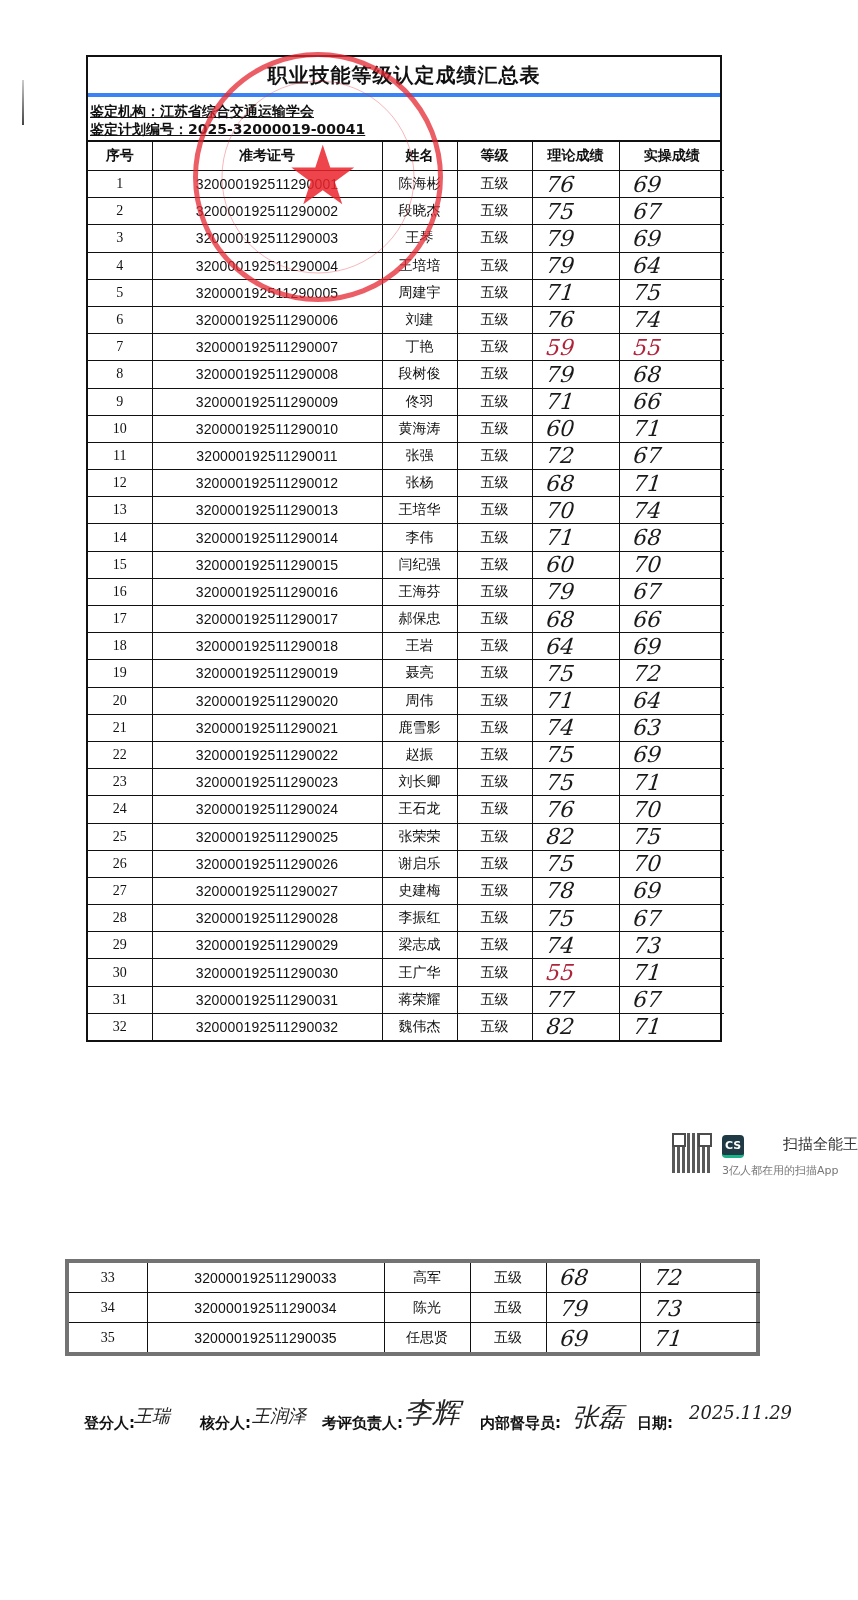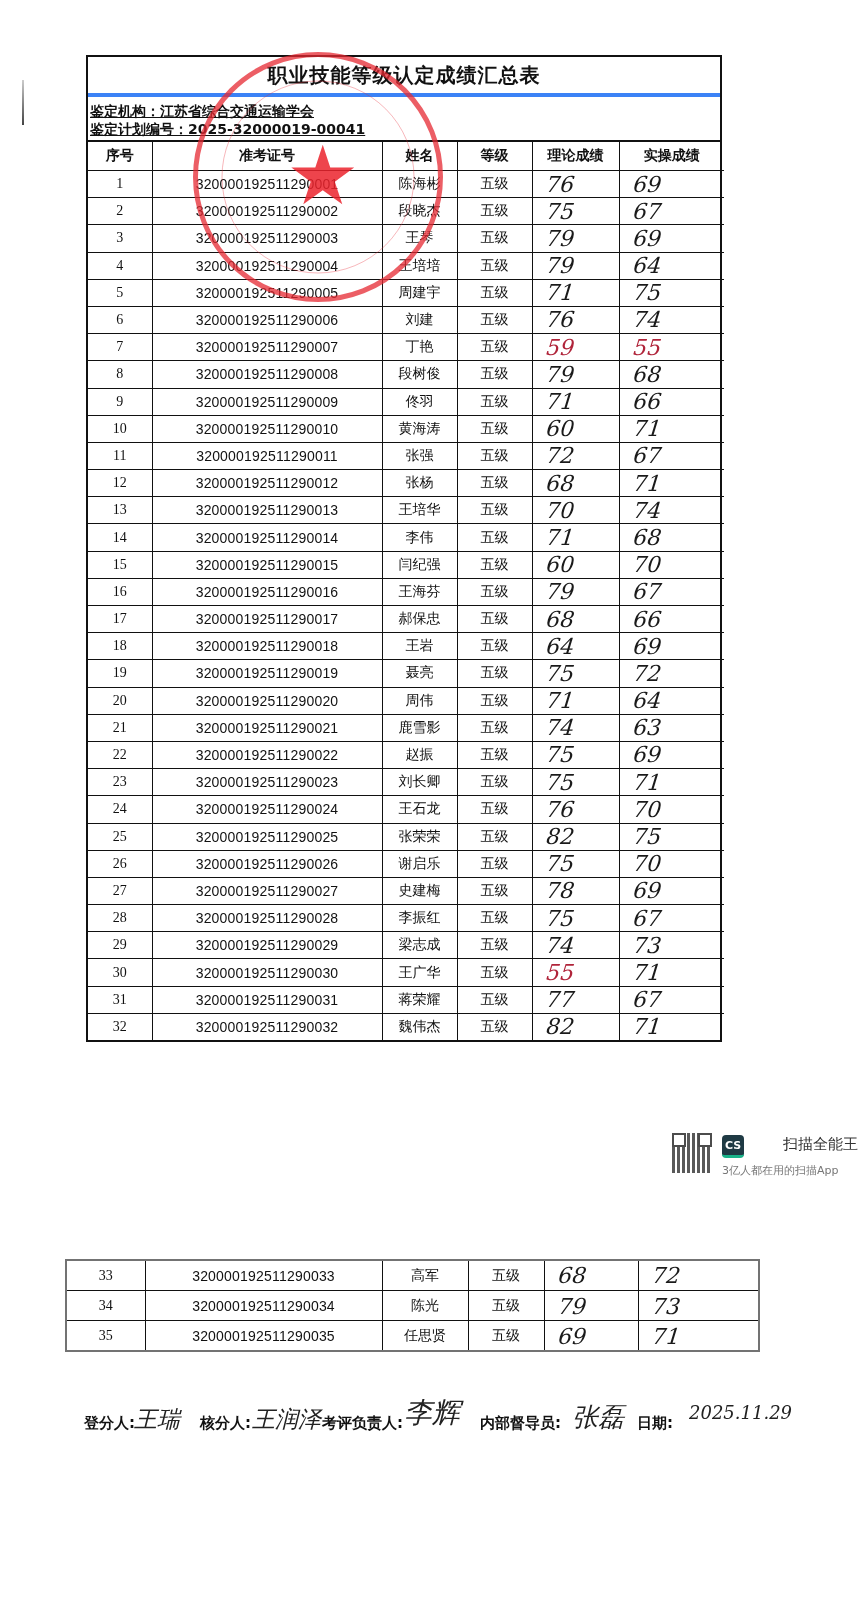--- a/index.html
+++ b/index.html
@@ -83,33 +83,33 @@
     position:absolute; left:50px; top:2px; width:22px; height:20px;
     background:#1f3a44; color:#fff; font-size:11px; font-weight:bold;
     border-radius:4px; display:flex; align-items:center; justify-content:center;
     border-bottom:3px solid #19b389;
   }
   .cs-name { position:absolute; left:78px; top:2px; font-size:15px; color:#333; white-space:nowrap;margin-left:33px; }
   .cs-tag { position:absolute; left:50px; top:30px; font-size:11px; color:#777; white-space:nowrap; }
 
   .page2 {
     position:absolute; left:65px; top:1259px; width:695px;
-    border:2px solid #737373; box-sizing:border-box;
+    border:4px solid #737373; box-sizing:border-box;
   }
   .page2 tr.row td { height:29px; }
 
   .sign-line {
     position:absolute; left:84px; top:1402px; width:760px; height:40px;
     font-family:"DejaVu Sans","Liberation Sans",sans-serif;
     font-size:15px; font-weight:bold; white-space:nowrap;
   }
   .sign-line span { position:absolute; top:12px; }
   .sig {
     font-family:"DejaVu Serif",serif; font-style:italic; font-weight:normal;
-    font-size:23px; color:#222;
+    font-size:18px; color:#222;
   }
   .left-mark {
     position:absolute; left:22px; top:80px; width:2px; height:45px;
     background:linear-gradient(#ccc,#444);
   }
 </style>
 </head>
 <body>
 
 <div class="left-mark"></div>

